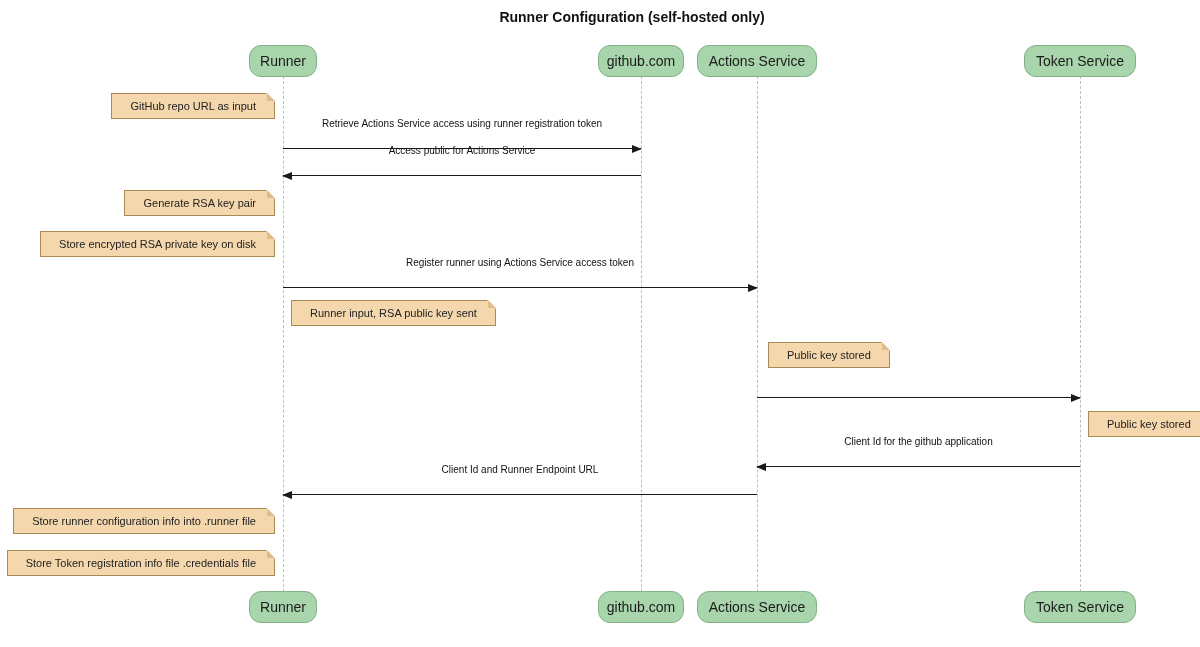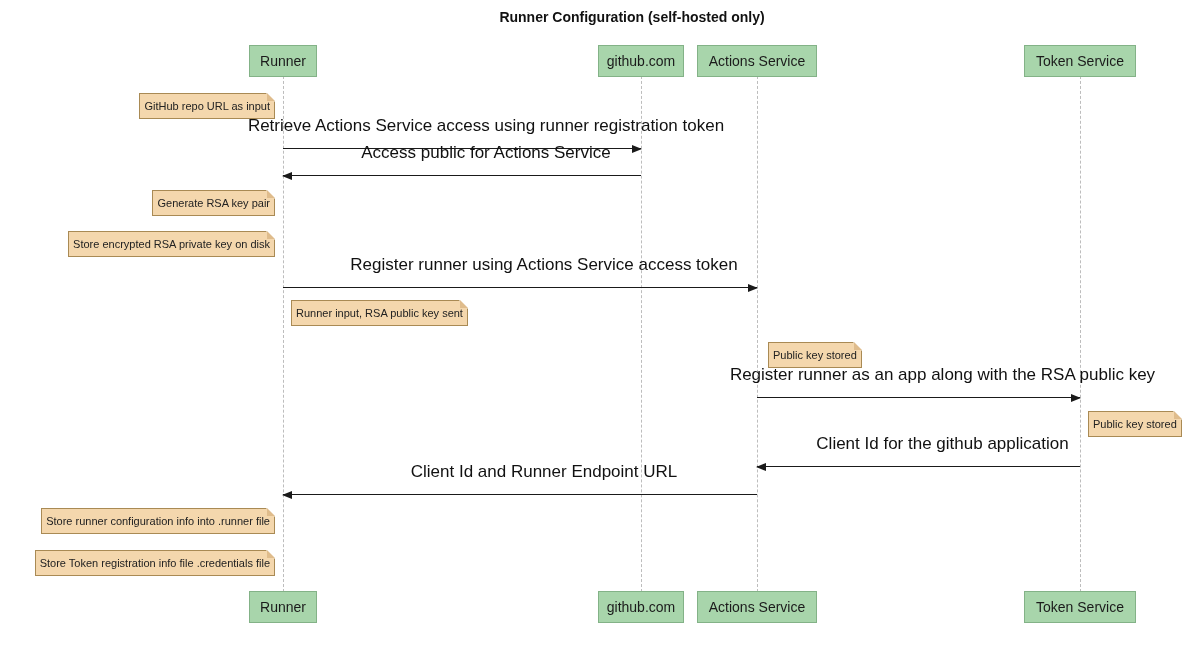--- a/index.html
+++ b/index.html
@@ -16,27 +16,27 @@
   }
   .lifeline {
     position: absolute; top: 76px; height: 516px; width: 0;
     border-left: 1px dashed var(--lifeline, #bdbdbd);
   }
   .actor {
     position: absolute; height: 32px; line-height: 31px;
     text-align: center; font-size: 14px; color: #1b1b1b;
     background: var(--actor-fill, #a8d5ab);
     border: 1px solid var(--actor-border, #83b287);
-    border-radius: 0; box-sizing: border-box;
+    border-radius: 12px; box-sizing: border-box;
   }
   .note {
     position: absolute;
     background: var(--note-fill, #f4d7ad);
     border: 1px solid var(--note-border, #a98a54);
-    padding: 6px 4px; font-size: 11px; color: #222;
+    padding: 6px 18px; font-size: 11px; color: #222;
     white-space: nowrap; box-sizing: border-box;
   }
   
   .note::before {
     content: ""; position: absolute; top: -1px; right: -1px;
     width: 0; height: 0;
     border-top: 9px solid #ffffff;
     border-left: 9px solid transparent;
   }
   
@@ -44,23 +44,23 @@
     content: ""; position: absolute; top: -1px; right: -1px;
     width: 0; height: 0;
     border-bottom: 8px solid var(--note-fold, #dfbc8c);
     border-right: 8px solid transparent;
   }
   .message {
     position: absolute; height: 17px;
     border-bottom: 1px solid var(--arrow, #1a1a1a);
   }
   .msg-label {
-    position: absolute; bottom: 12px; left: 50%;
+    position: absolute; bottom: 19px; left: 50%;
     transform: translateX(-50%);
-    white-space: nowrap; font-size: 17px; color: #111; margin-left: 24px;
+    white-space: nowrap; font-size: 10px; color: #111;
   }
   .arrowhead { position: absolute; width: 0; height: 0; bottom: -5px; }
   .arrowhead.right {
     right: -1px;
     border-left: 10px solid var(--arrow, #1a1a1a);
     border-top: 4.5px solid transparent;
     border-bottom: 4.5px solid transparent;
   }
   .arrowhead.left {
     left: -1px;
@@ -107,21 +107,20 @@
   <span class="msg-label">Access public for Actions Service</span>
   <span class="arrowhead left"></span>
 </div>
 
 <div class="message" style="left:283px;top:270px;width:474px">
   <span class="msg-label">Register runner using Actions Service access token</span>
   <span class="arrowhead right"></span>
 </div>
 
 <div class="message" style="left:757px;top:380px;width:323px">
-  <span class="msg-label">Register runner as an app along with the RSA public key</span>
   <span class="arrowhead right"></span>
 </div>
 
 <div class="message" style="left:757px;top:449px;width:323px">
   <span class="msg-label">Client Id for the github application</span>
   <span class="arrowhead left"></span>
 </div>
 
 <div class="message" style="left:283px;top:477px;width:474px">
   <span class="msg-label">Client Id and Runner Endpoint URL</span>

